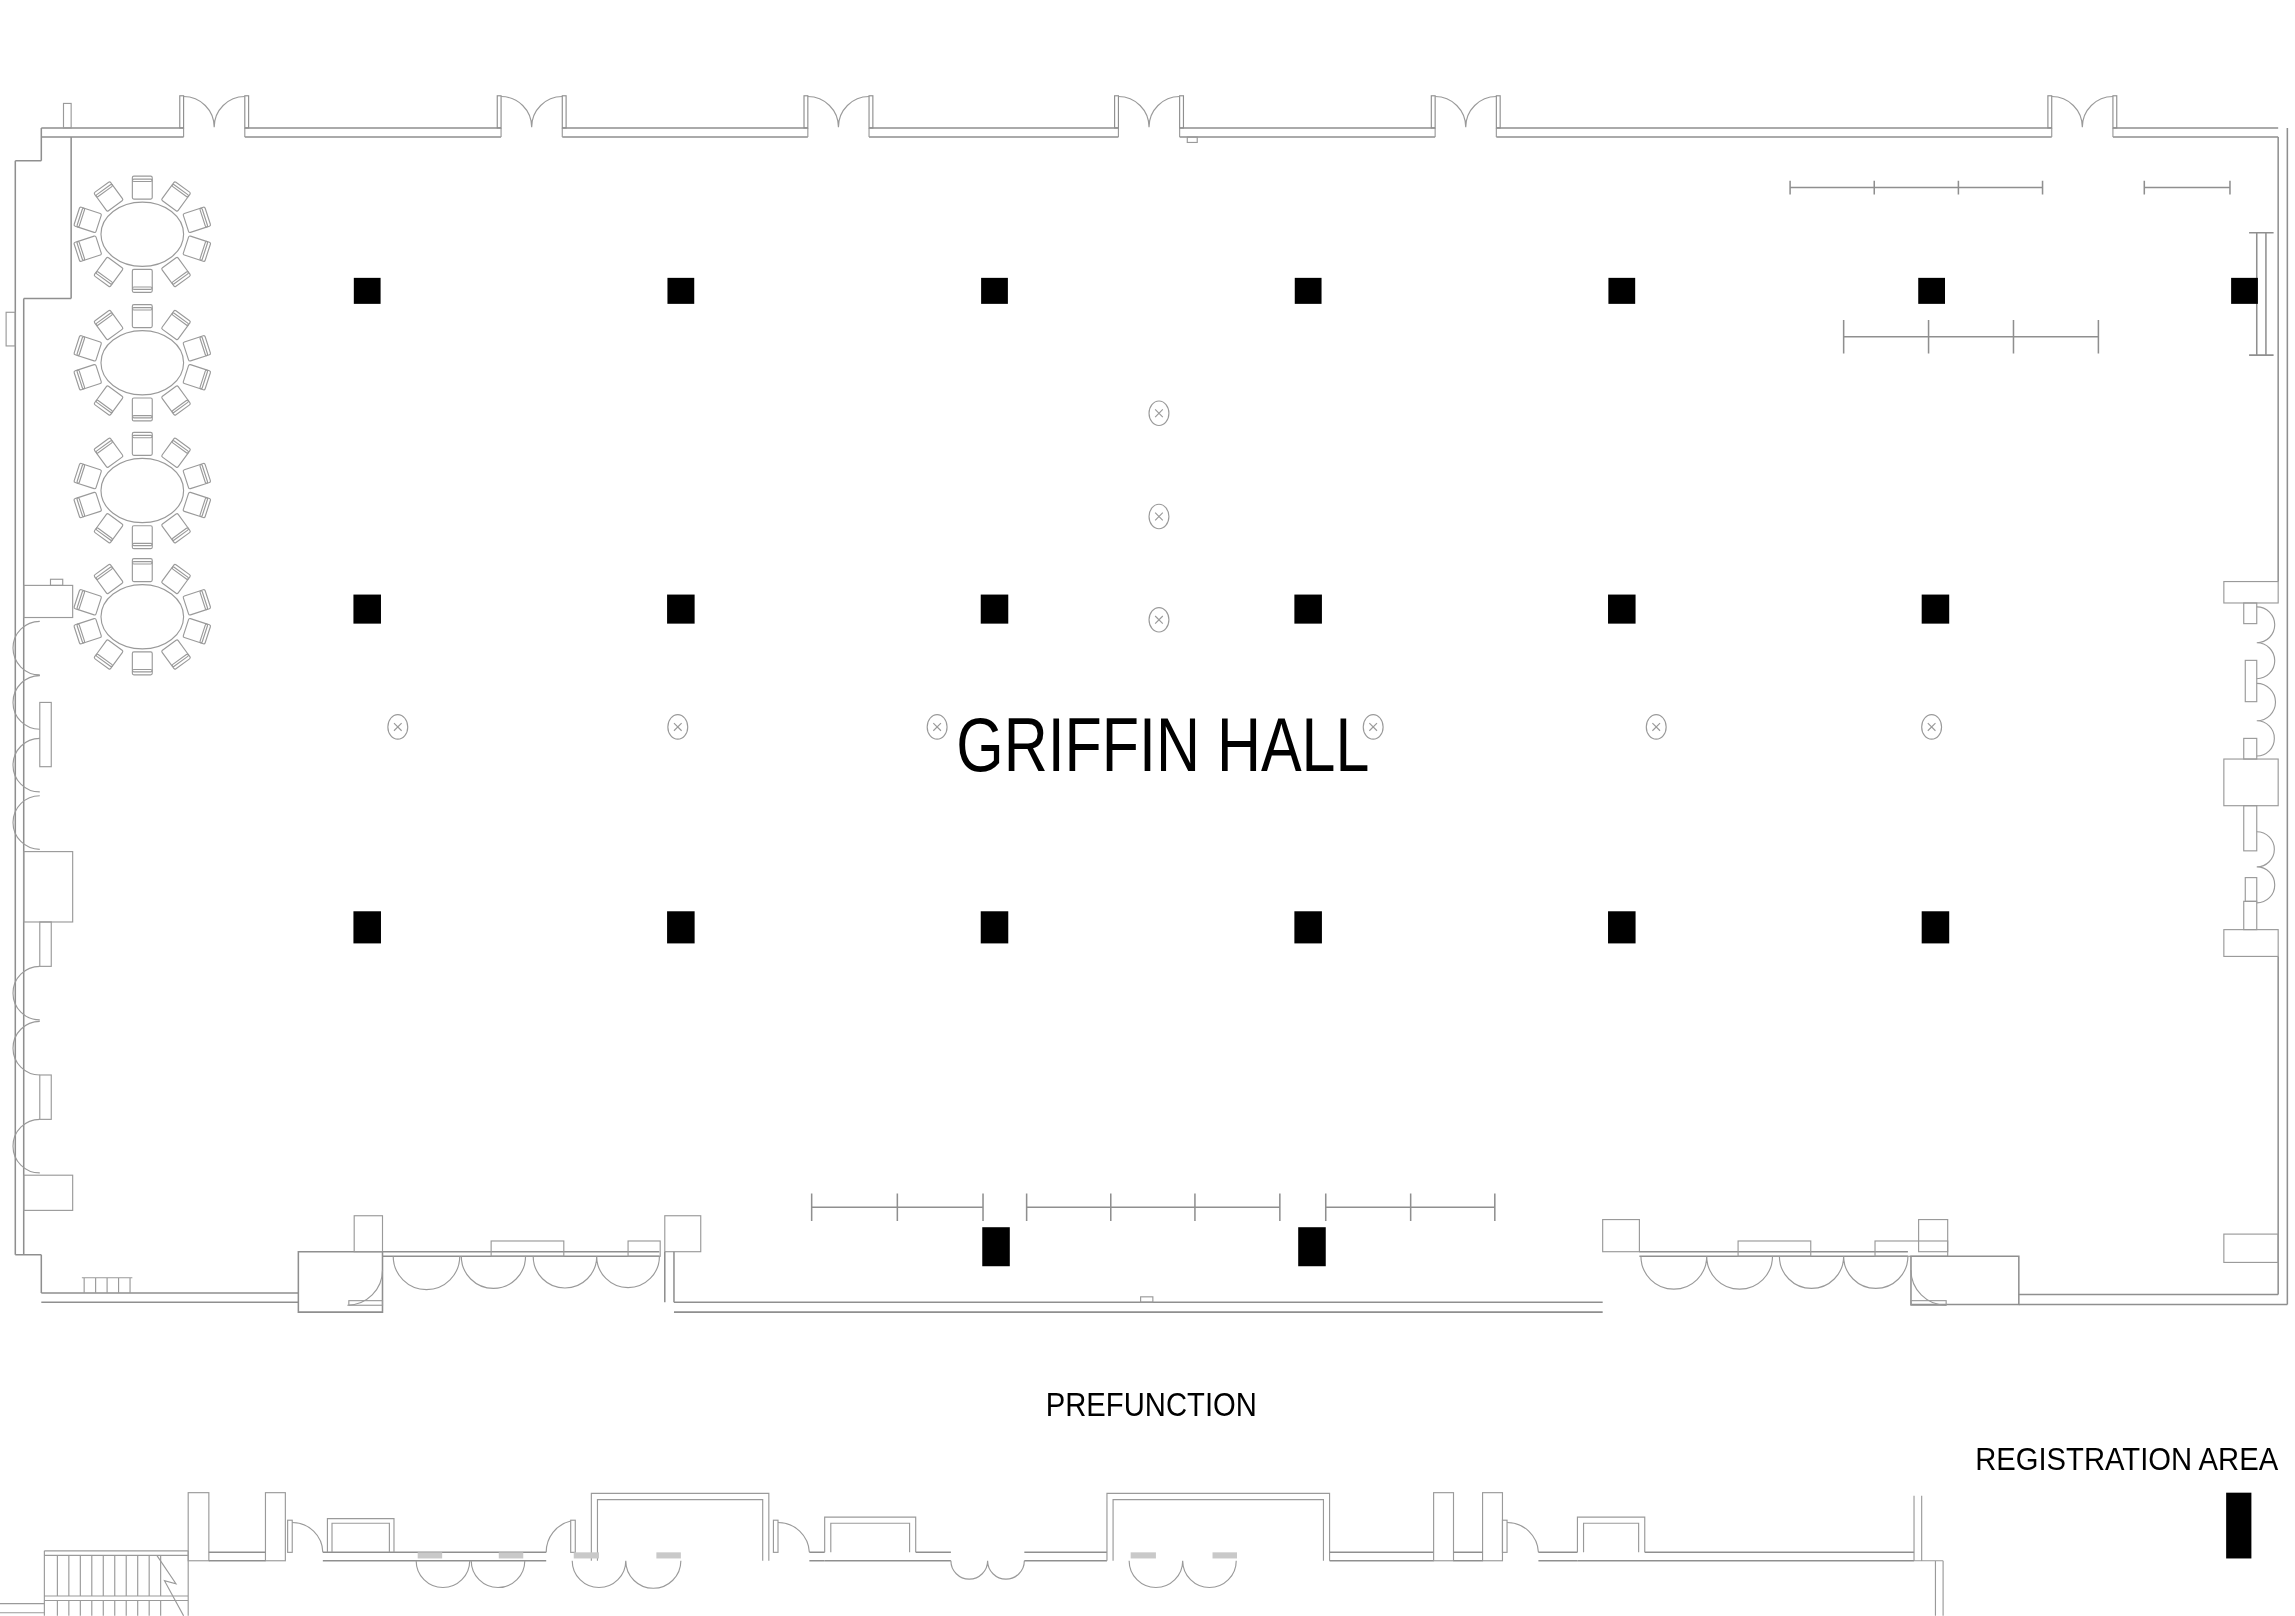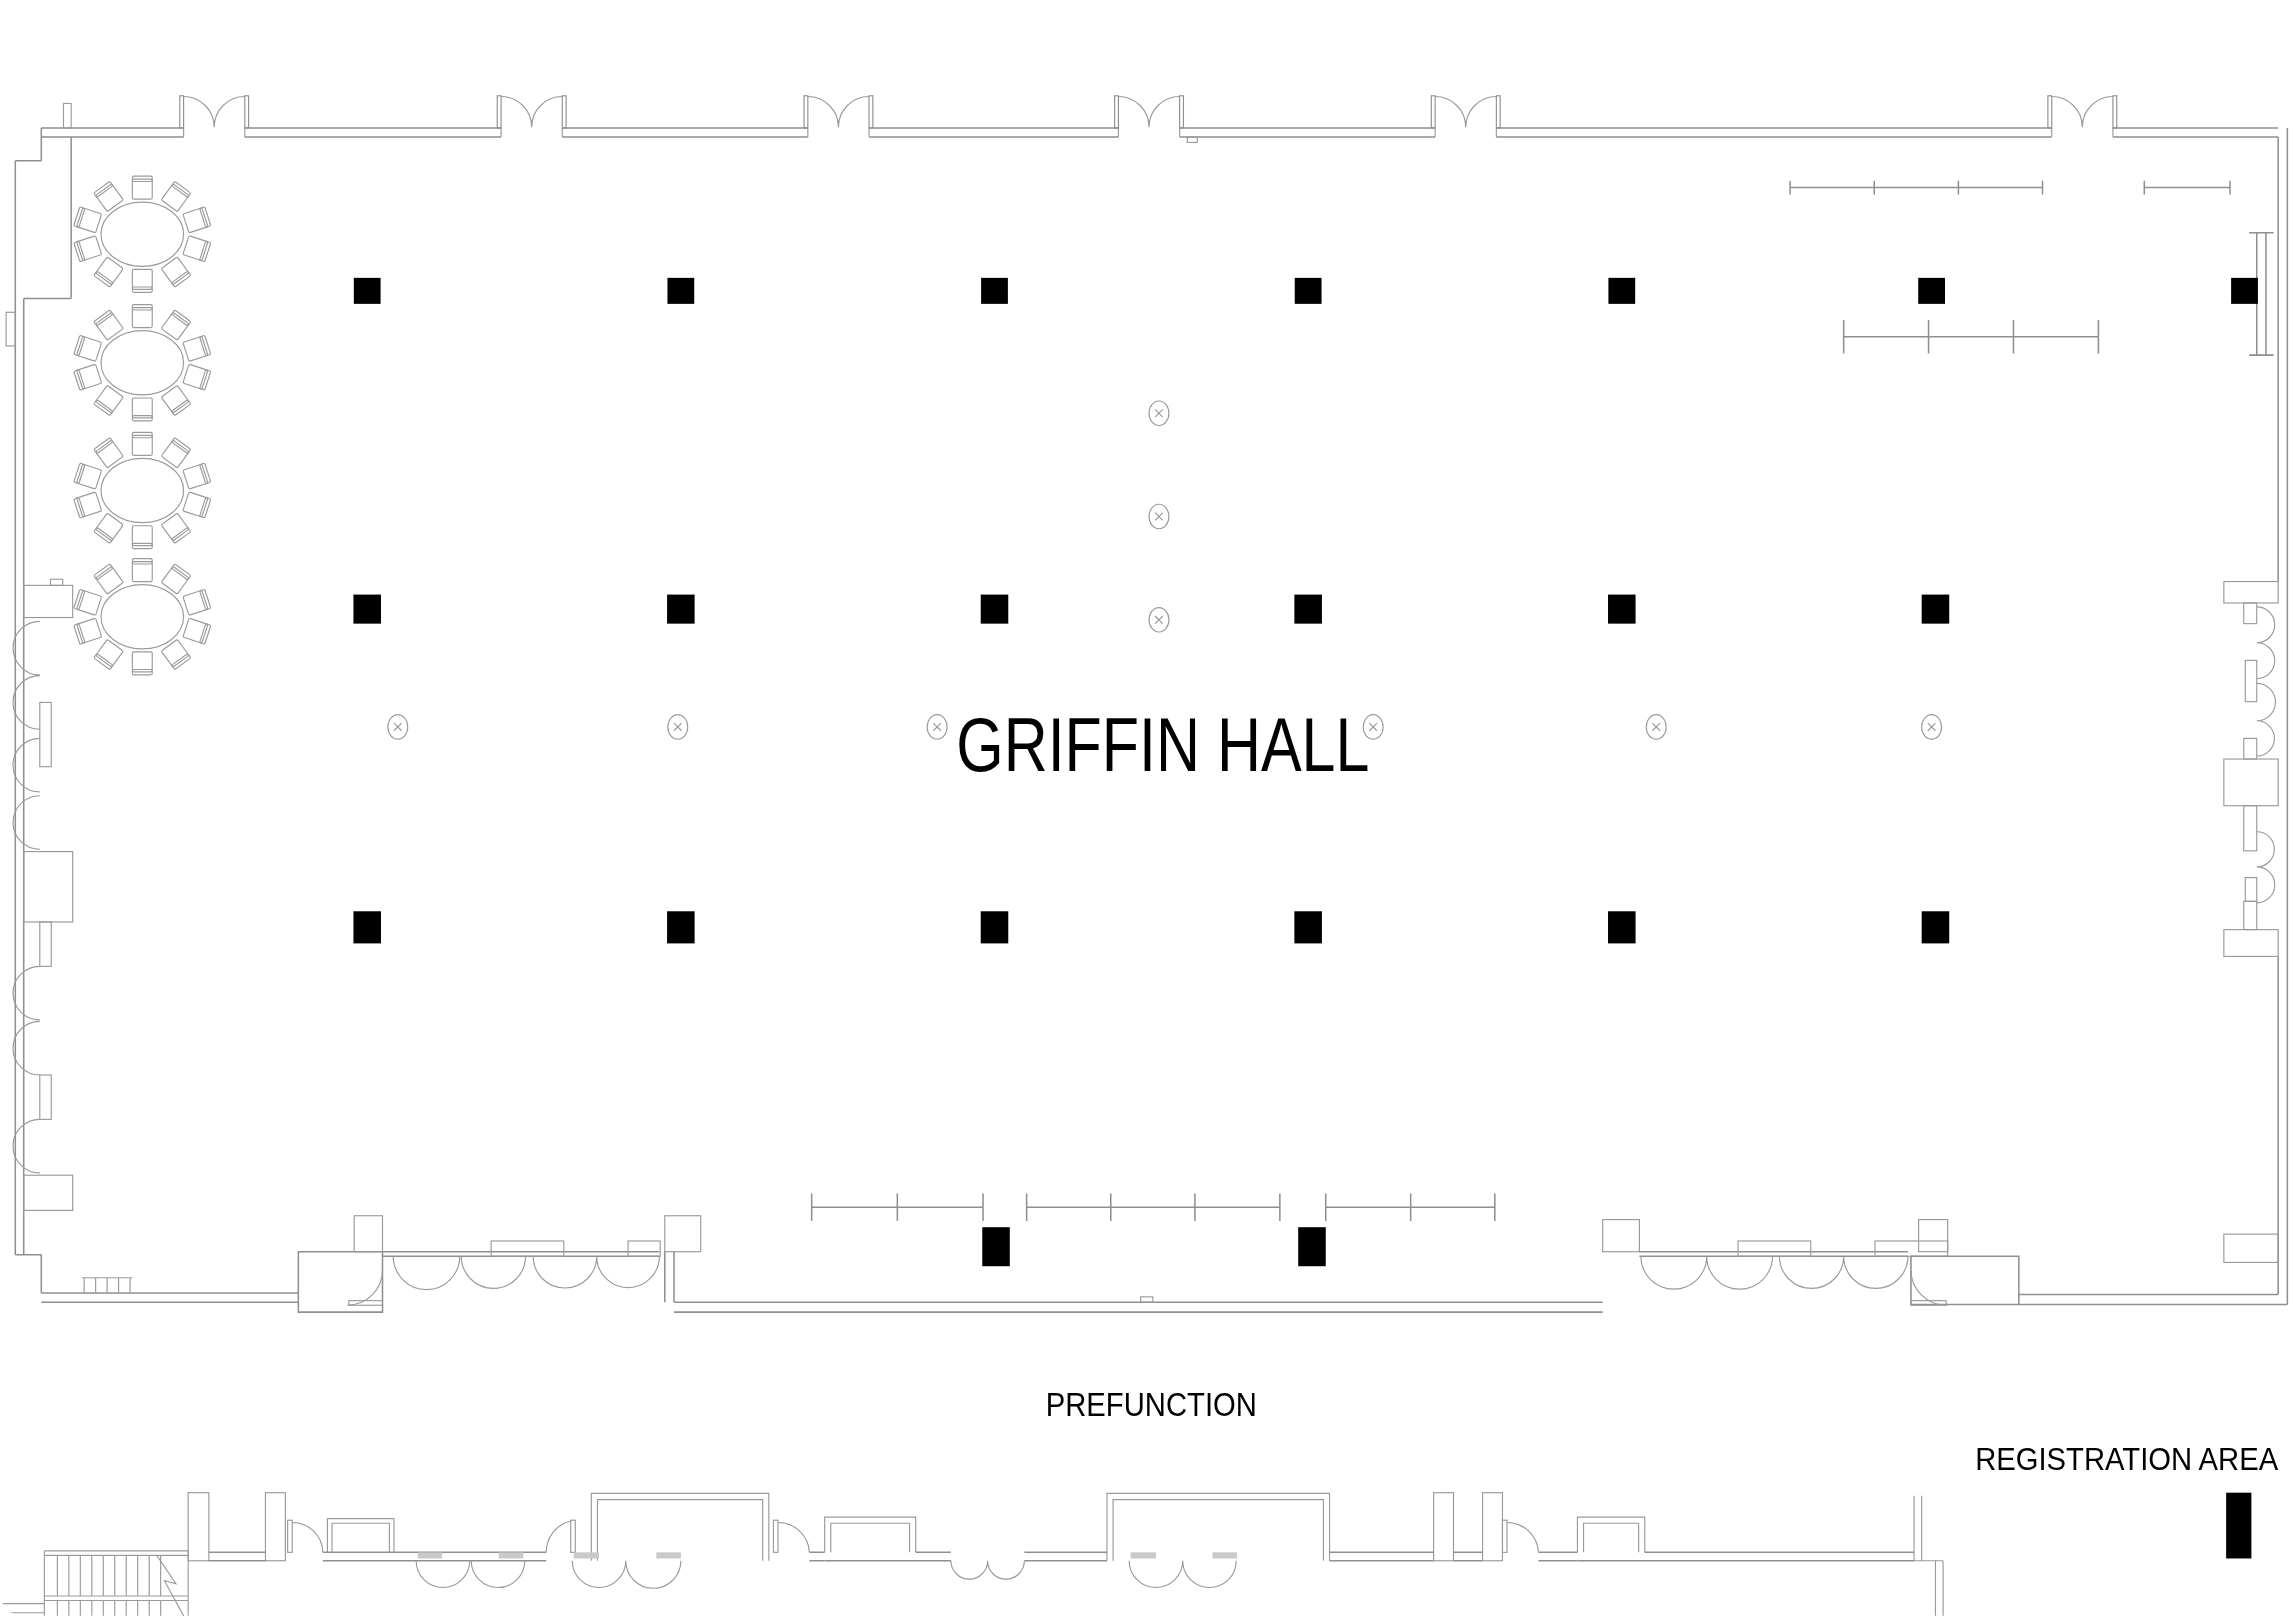--- a/index.html
+++ b/index.html
@@ -1,17 +1,17 @@
 <!DOCTYPE html>
 <html style="font-size:12.2px"><head>
 <meta charset="utf-8">
 <style>
   html,body{margin:0;padding:0;background:#ffffff;}
   #plan{position:relative;width:2295px;height:1616px;background:#ffffff;overflow:hidden;
-        font-family:"Liberation Sans", sans-serif;border-radius:23px;}
+        font-family:"Liberation Sans", sans-serif;}
   svg{position:absolute;left:0;top:0;}
   .wall{stroke:#8f8f8f;stroke-width:2;fill:none;}
   .wall-thin{stroke:#9a9a9a;stroke-width:1.5;fill:none;}
   .arc{stroke:#9a9a9a;stroke-width:1.5;fill:none;}
   .track{stroke:#8f8f8f;stroke-width:2;fill:none;}
   .sill{fill:#c9c9c9;stroke:none;}
   .lbl{fill:#000000;}
 </style>
 </head>
 <body>

